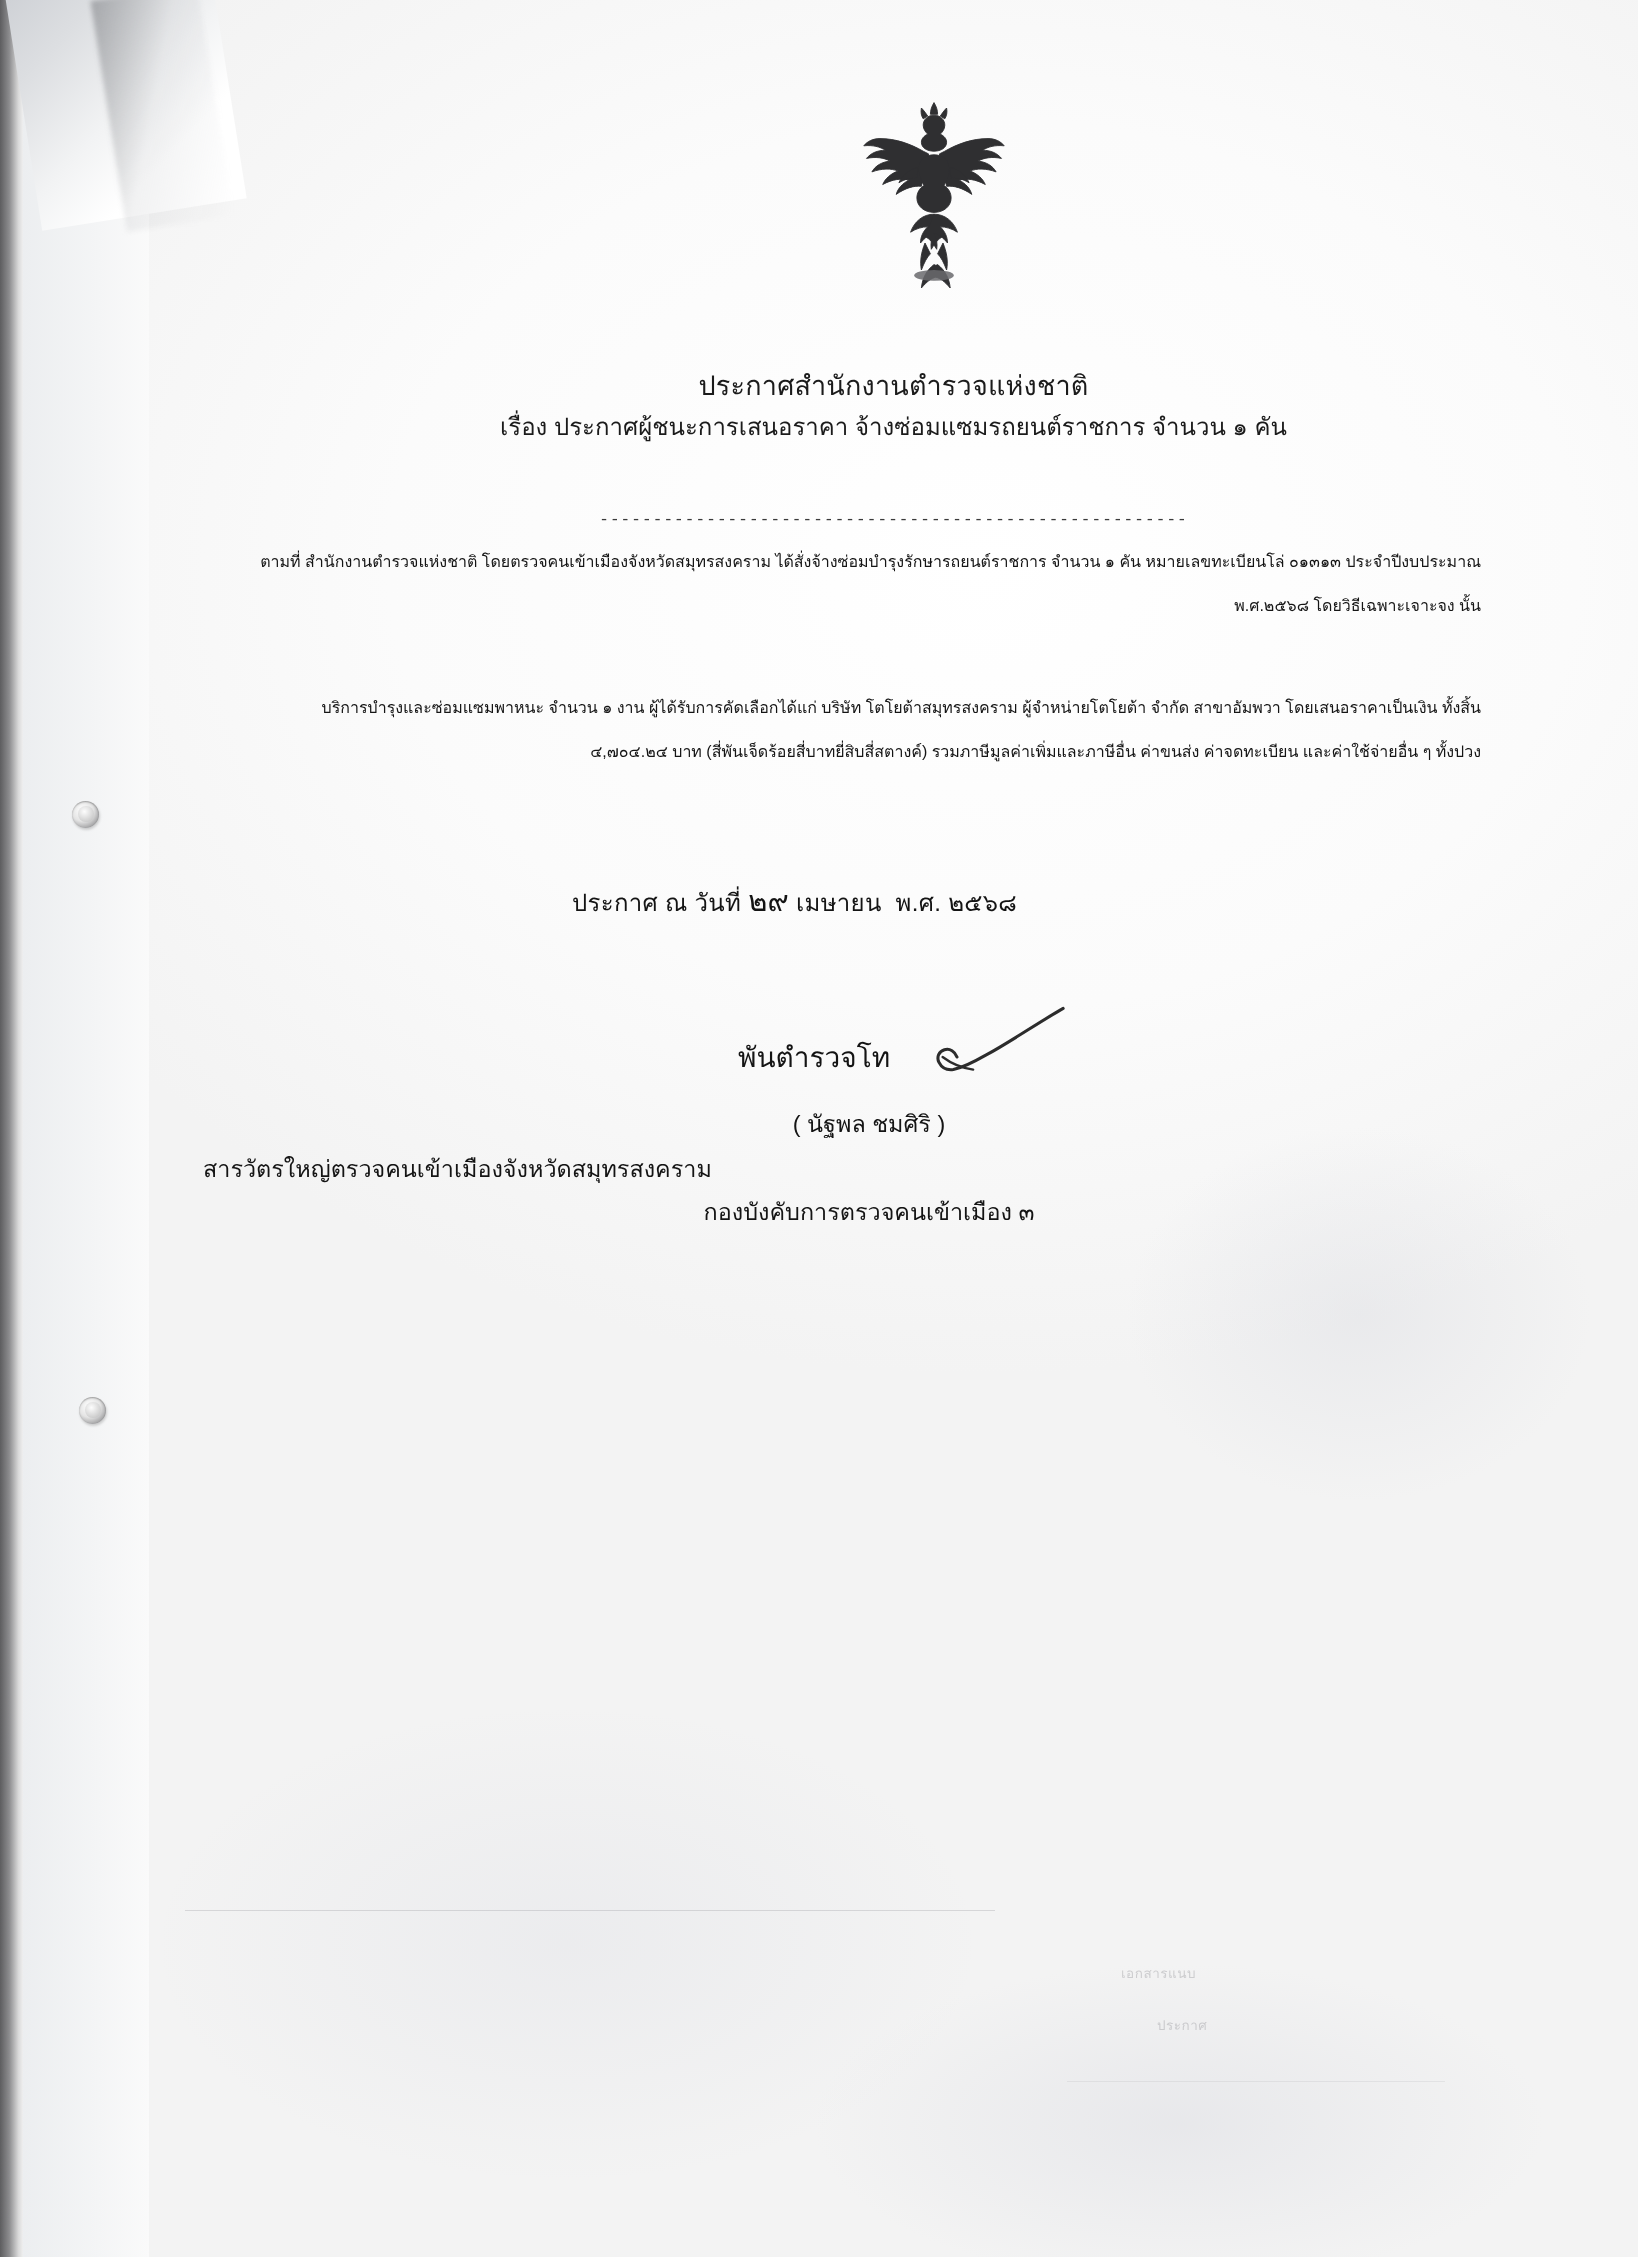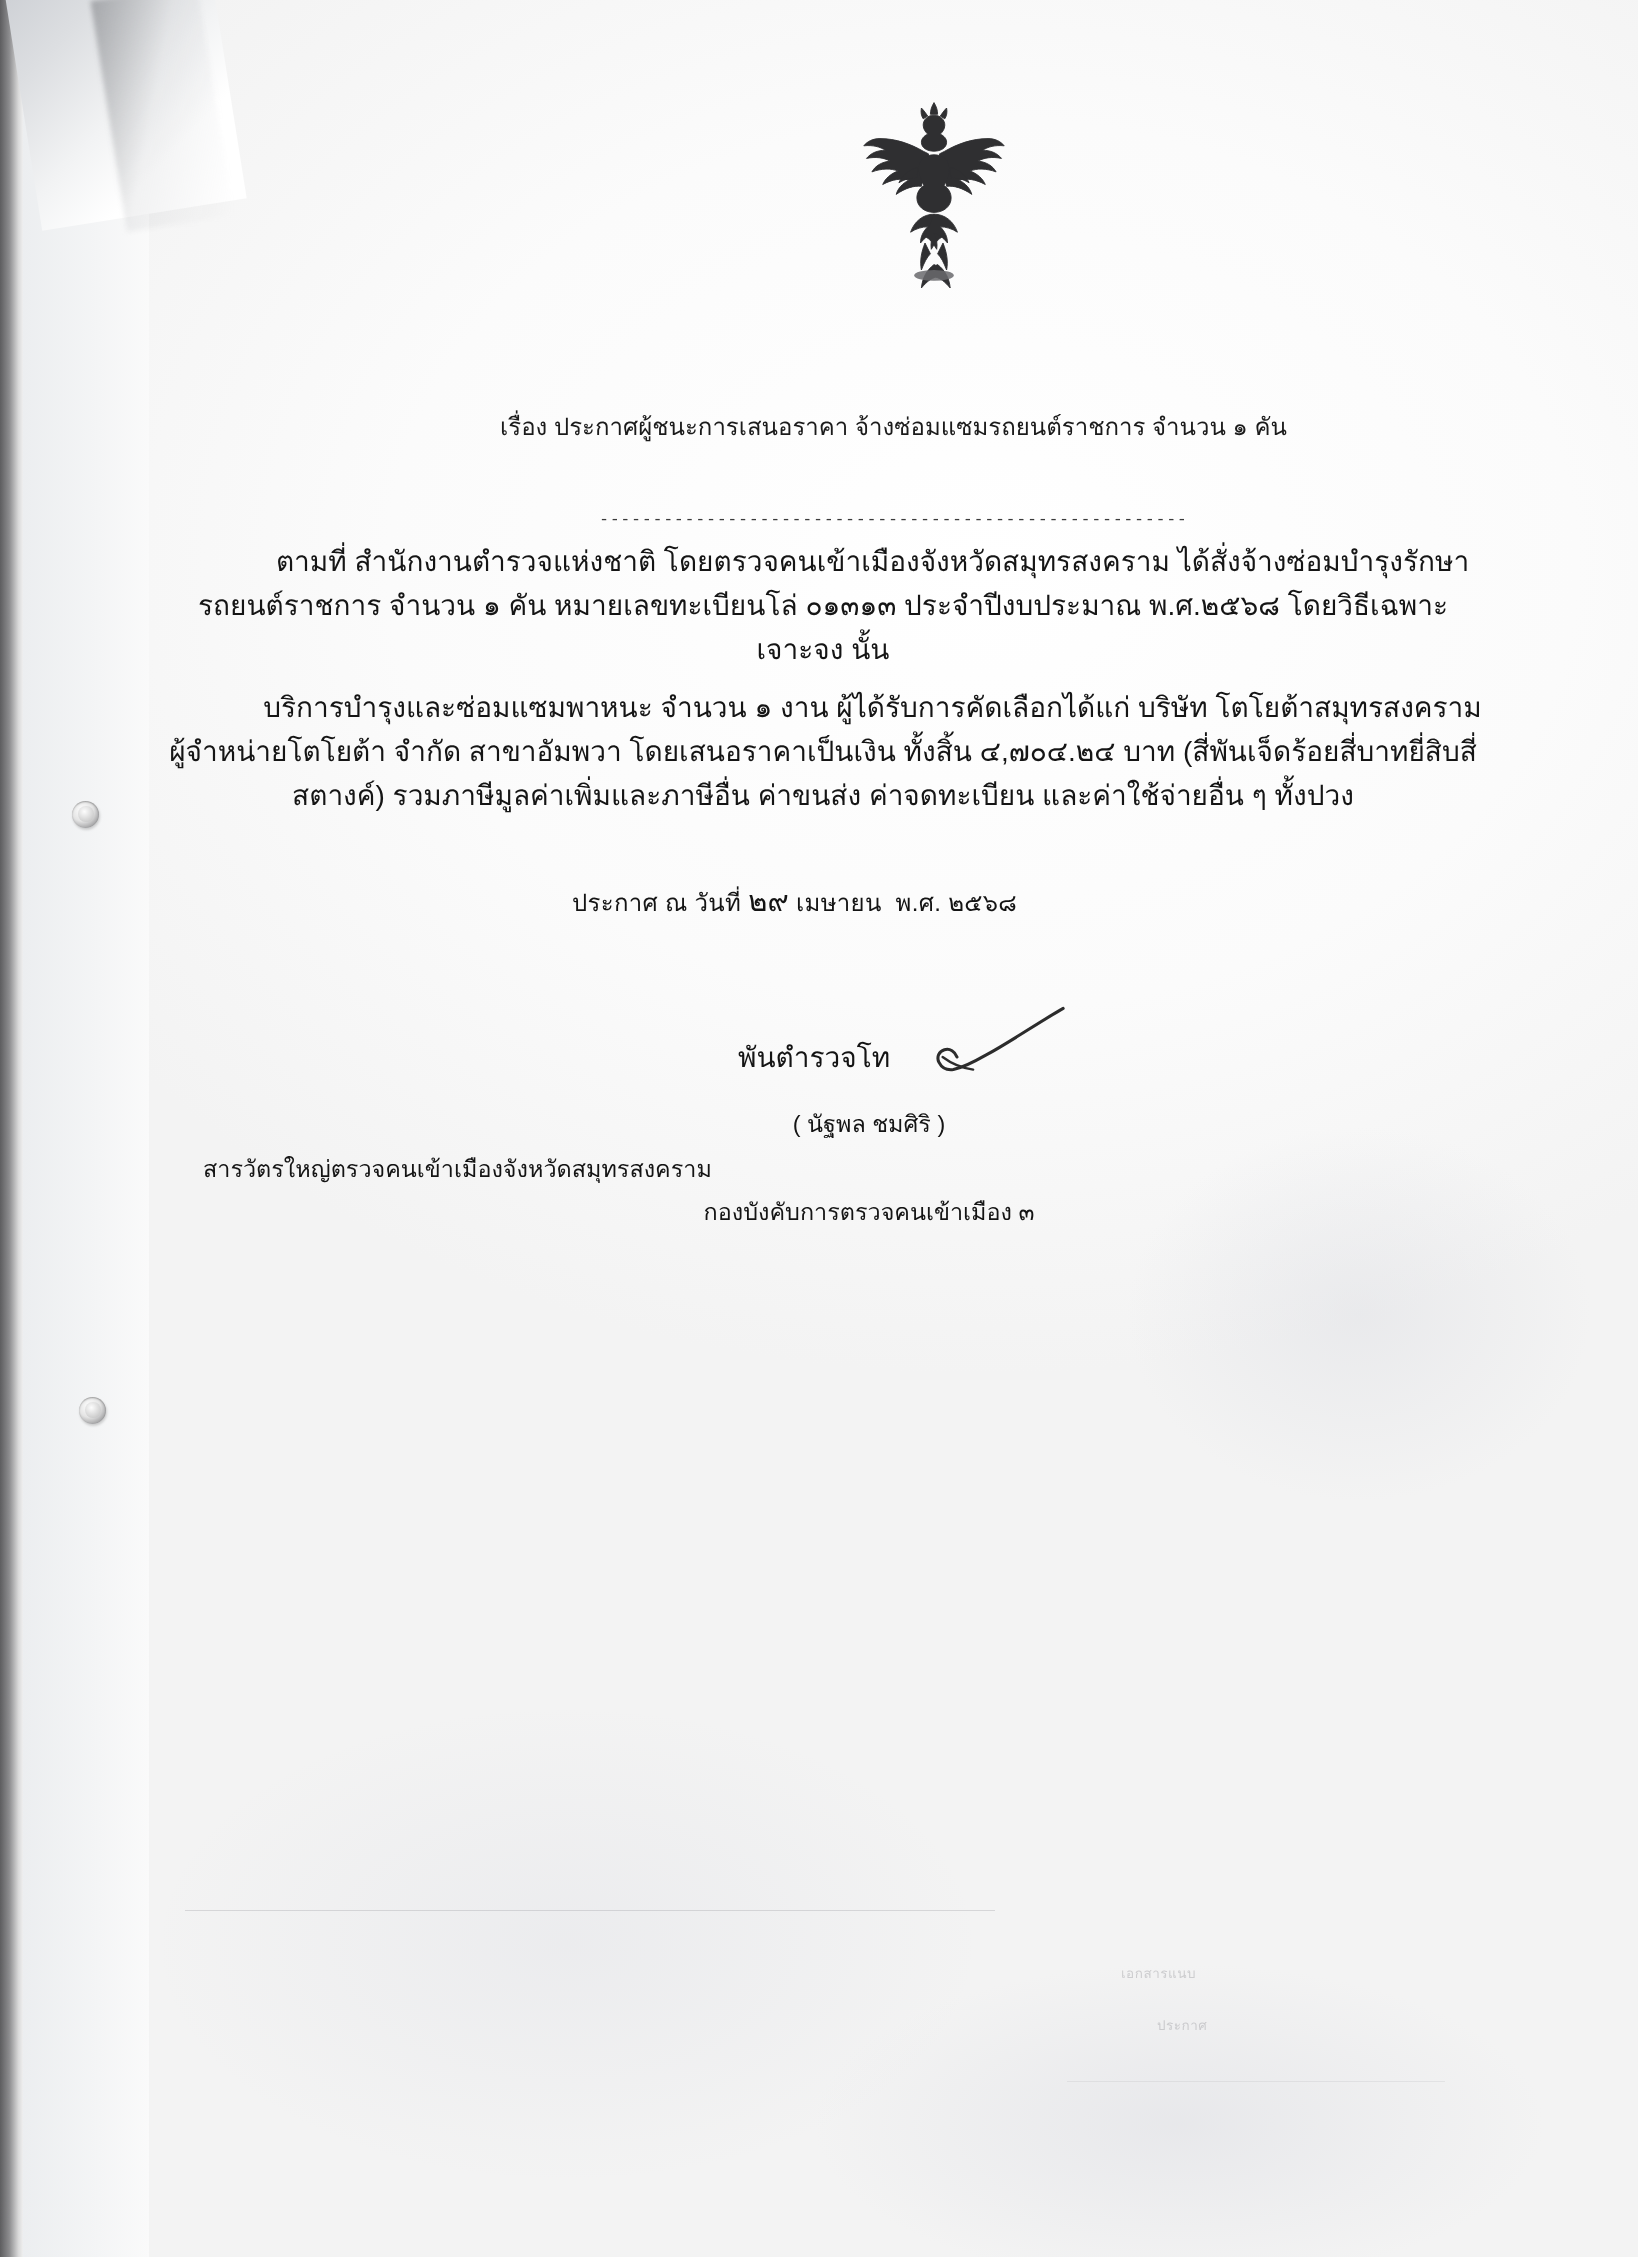--- a/index.html
+++ b/index.html
@@ -118,27 +118,27 @@
     font-family: "Liberation Mono", monospace;
     font-size: 16px;
     color: #3b3b3b;
     letter-spacing: 1.1px;
     overflow: hidden;
     white-space: nowrap;
   }
 
   .para {
     position: absolute;
-    left: 8px;
+    left: 0;
     width: 1332px;
     font-family: "Liberation Sans", sans-serif;
-    font-size: 28px;
+    font-size: 16px;
     line-height: 44px;
     color: #151515;
-    text-align: center;
+    text-align: right;
   }
   #para1 { top: 540px; }
   #para2 { top: 686px; }
 
   .indent { display: inline-block; width: 99px; }
 
   .date-line {
     position: absolute;
     top: 878px;
     left: 423px;
@@ -257,20 +257,21 @@
           <path d="M100 160c4 10 6 20 4 30-3-8-6-14-10-18l6-12z"></path>
 
           <path d="M90 184c-8 6-13 15-14 26 6-7 11-11 16-12 5 1 10 5 16 12-1-11-6-20-14-26-2 1-2 1-4 0z"></path>
         </g>
         <g fill="#6a6a6d" opacity="0.85">
           <ellipse cx="90" cy="196" rx="22" ry="6"></ellipse>
         </g>
       </svg>
     </div>
 
+    <div class="doc-title" id="title-line1">ประกาศสำนักงานตำรวจแห่งชาติ</div>
     <div class="doc-title" id="title-line2">เรื่อง ประกาศผู้ชนะการเสนอราคา จ้างซ่อมแซมรถยนต์ราชการ จำนวน ๑ คัน</div>
 
     <div class="rule">-------------------------------------------------------</div>
 
     <div class="para" id="para1">
       <span class="indent"></span><span>ตามที่ สำนักงานตำรวจแห่งชาติ โดยตรวจคนเข้าเมืองจังหวัดสมุทรสงคราม ได้สั่งจ้างซ่อมบำรุงรักษารถยนต์ราชการ จำนวน ๑ คัน  หมายเลขทะเบียนโล่ ๐๑๓๑๓ ประจำปีงบประมาณ พ.ศ.๒๕๖๘ โดยวิธีเฉพาะเจาะจง  นั้น</span>
     </div>
 
     <div class="para" id="para2">
       <span class="indent"></span><span>บริการบำรุงและซ่อมแซมพาหนะ จำนวน ๑ งาน ผู้ได้รับการคัดเลือกได้แก่ บริษัท โตโยต้าสมุทรสงคราม ผู้จำหน่ายโตโยต้า จำกัด สาขาอัมพวา โดยเสนอราคาเป็นเงิน ทั้งสิ้น ๔,๗๐๔.๒๔ บาท (สี่พันเจ็ดร้อยสี่บาทยี่สิบสี่สตางค์) รวมภาษีมูลค่าเพิ่มและภาษีอื่น ค่าขนส่ง ค่าจดทะเบียน และค่าใช้จ่ายอื่น ๆ ทั้งปวง</span>

